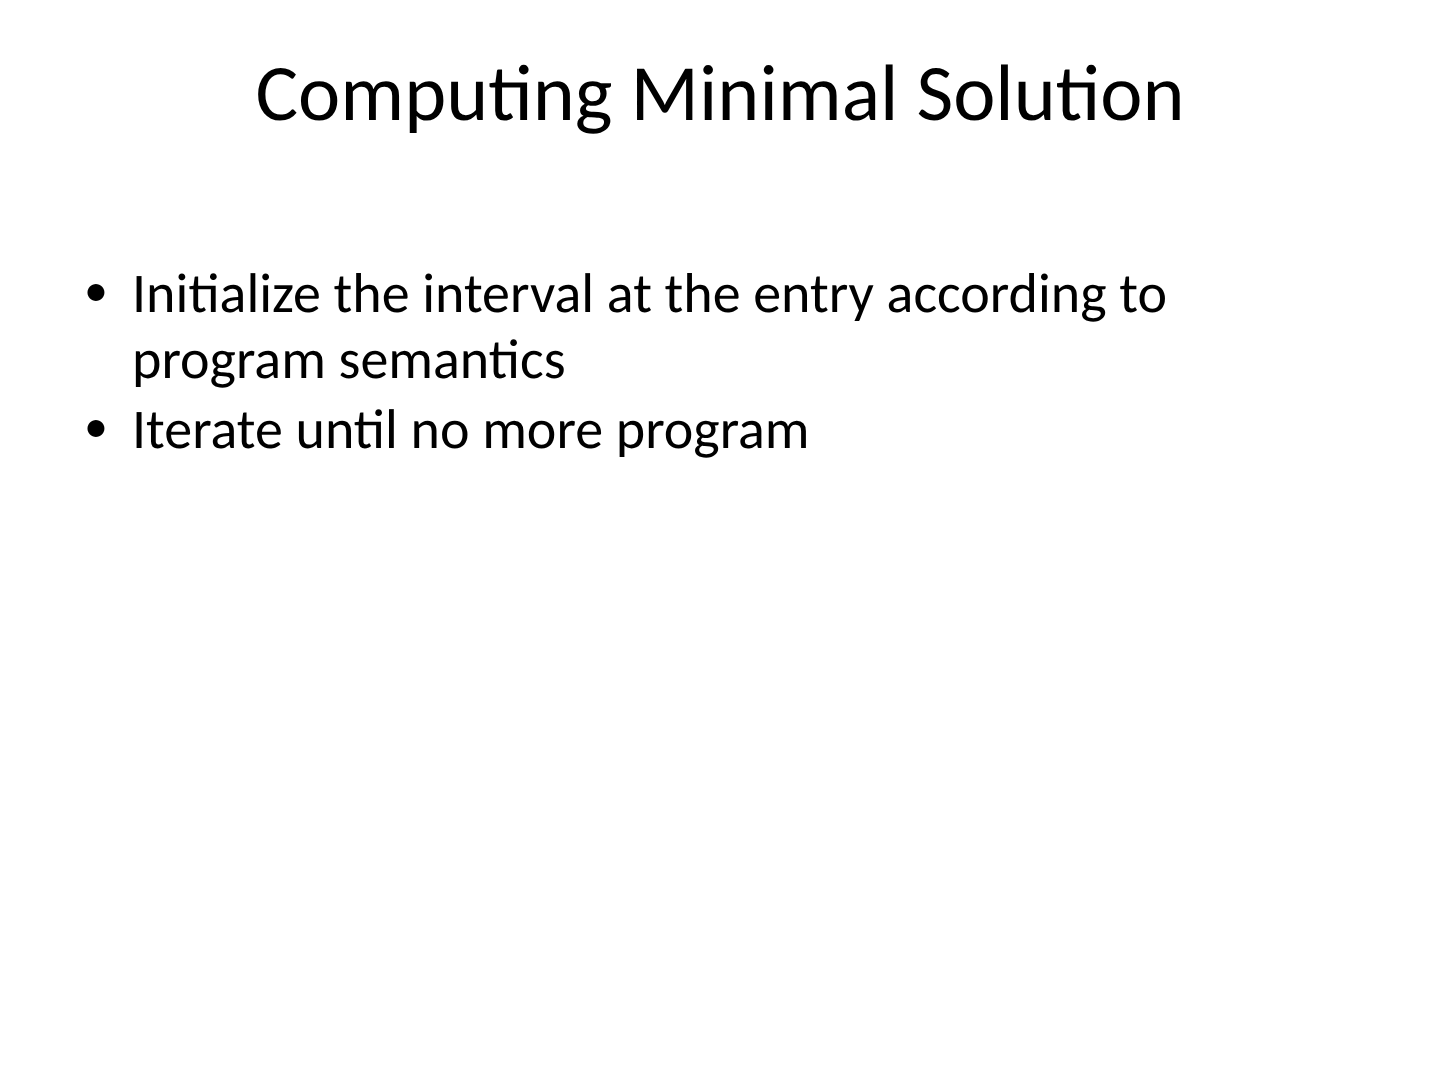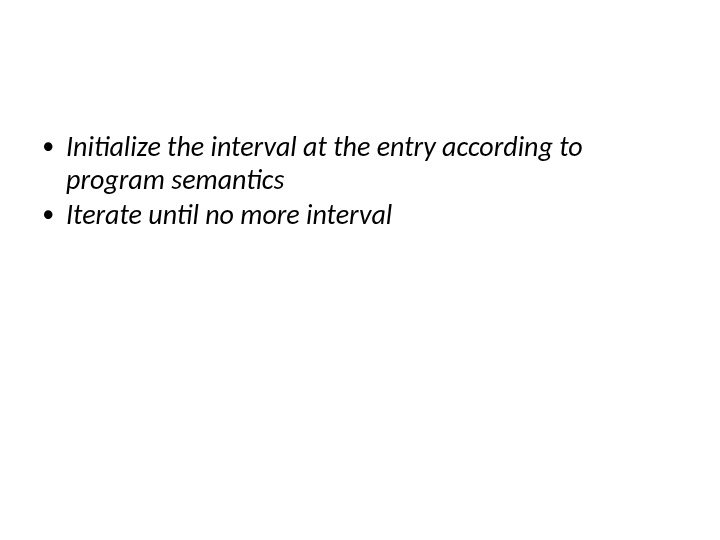--- a/index.html
+++ b/index.html
@@ -31,21 +31,20 @@
   .body {
     position: absolute;
     top: 130px;
     left: 38px;
     right: 50px;
   }
   ul.bullets {
     list-style: none;
     margin: 0;
     padding: 0;
-    font-style: italic;
   }
   ul.bullets > li {
     position: relative;
     padding-left: 28px;
     font-size: 28px;
     line-height: 1.18;
     margin-bottom: 2px;
   }
   ul.bullets > li::before {
     content: "•";
@@ -53,19 +52,20 @@
     left: 4px;
     top: 0;
     font-size: 24px;
     line-height: 1.3;
   }
 </style>
 </head>
 <body>
 
 <div class="slide">
+  <div class="title">Computing Minimal Solution</div>
   <div class="body">
     <ul class="bullets">
       <li>Initialize the interval at the entry according to program semantics</li>
-      <li>Iterate until no more interval</li>
+      <li>Iterate until no more program</li>
     </ul>
   </div>
 </div>
 
 </body></html>

